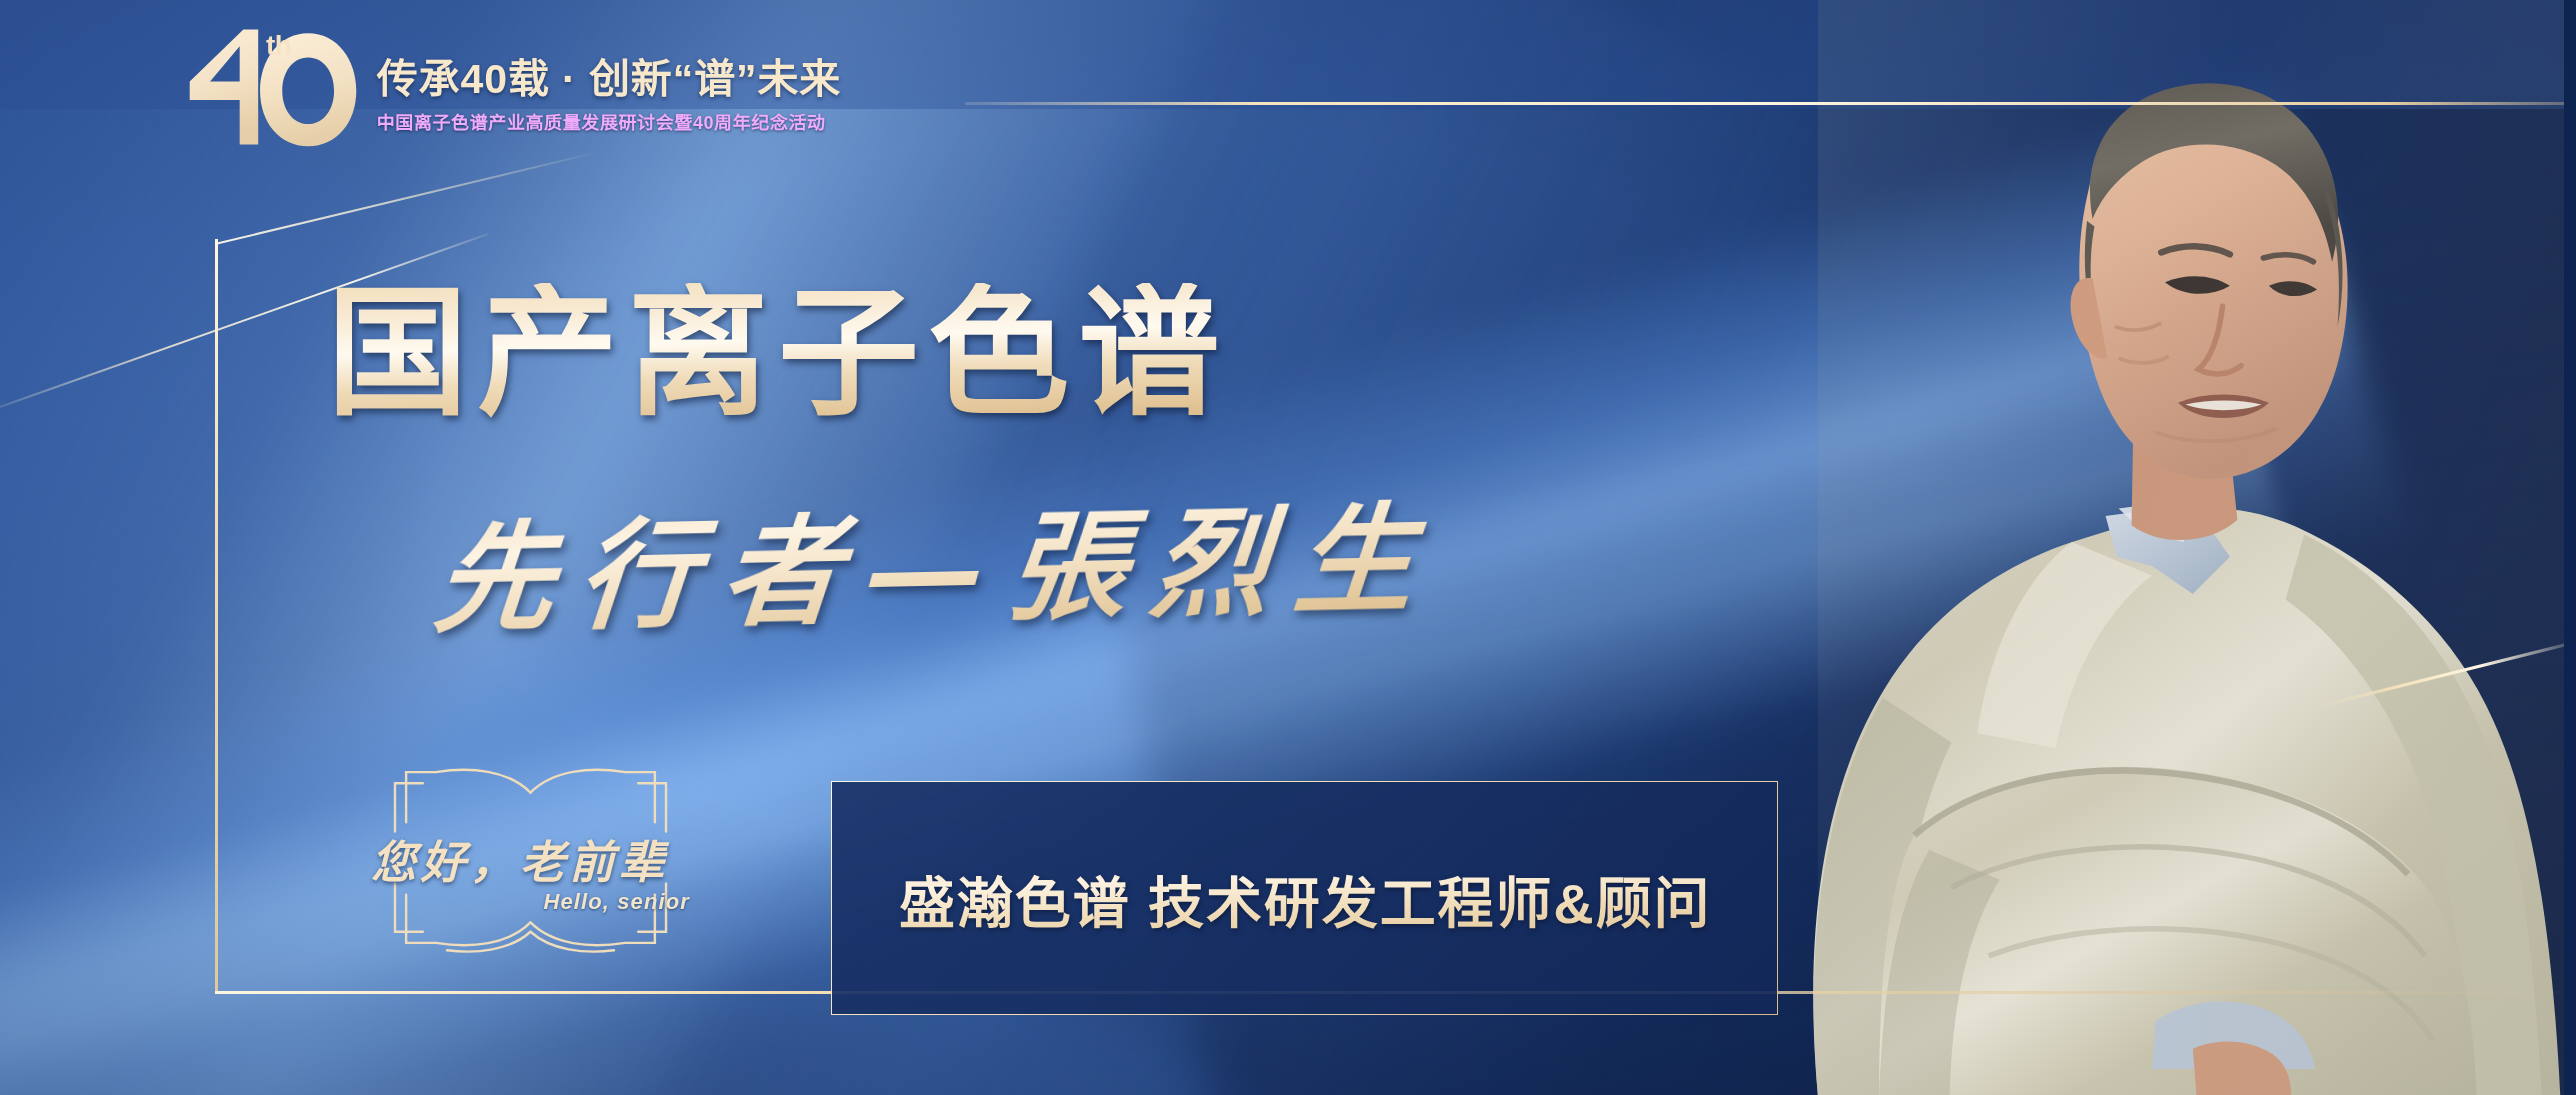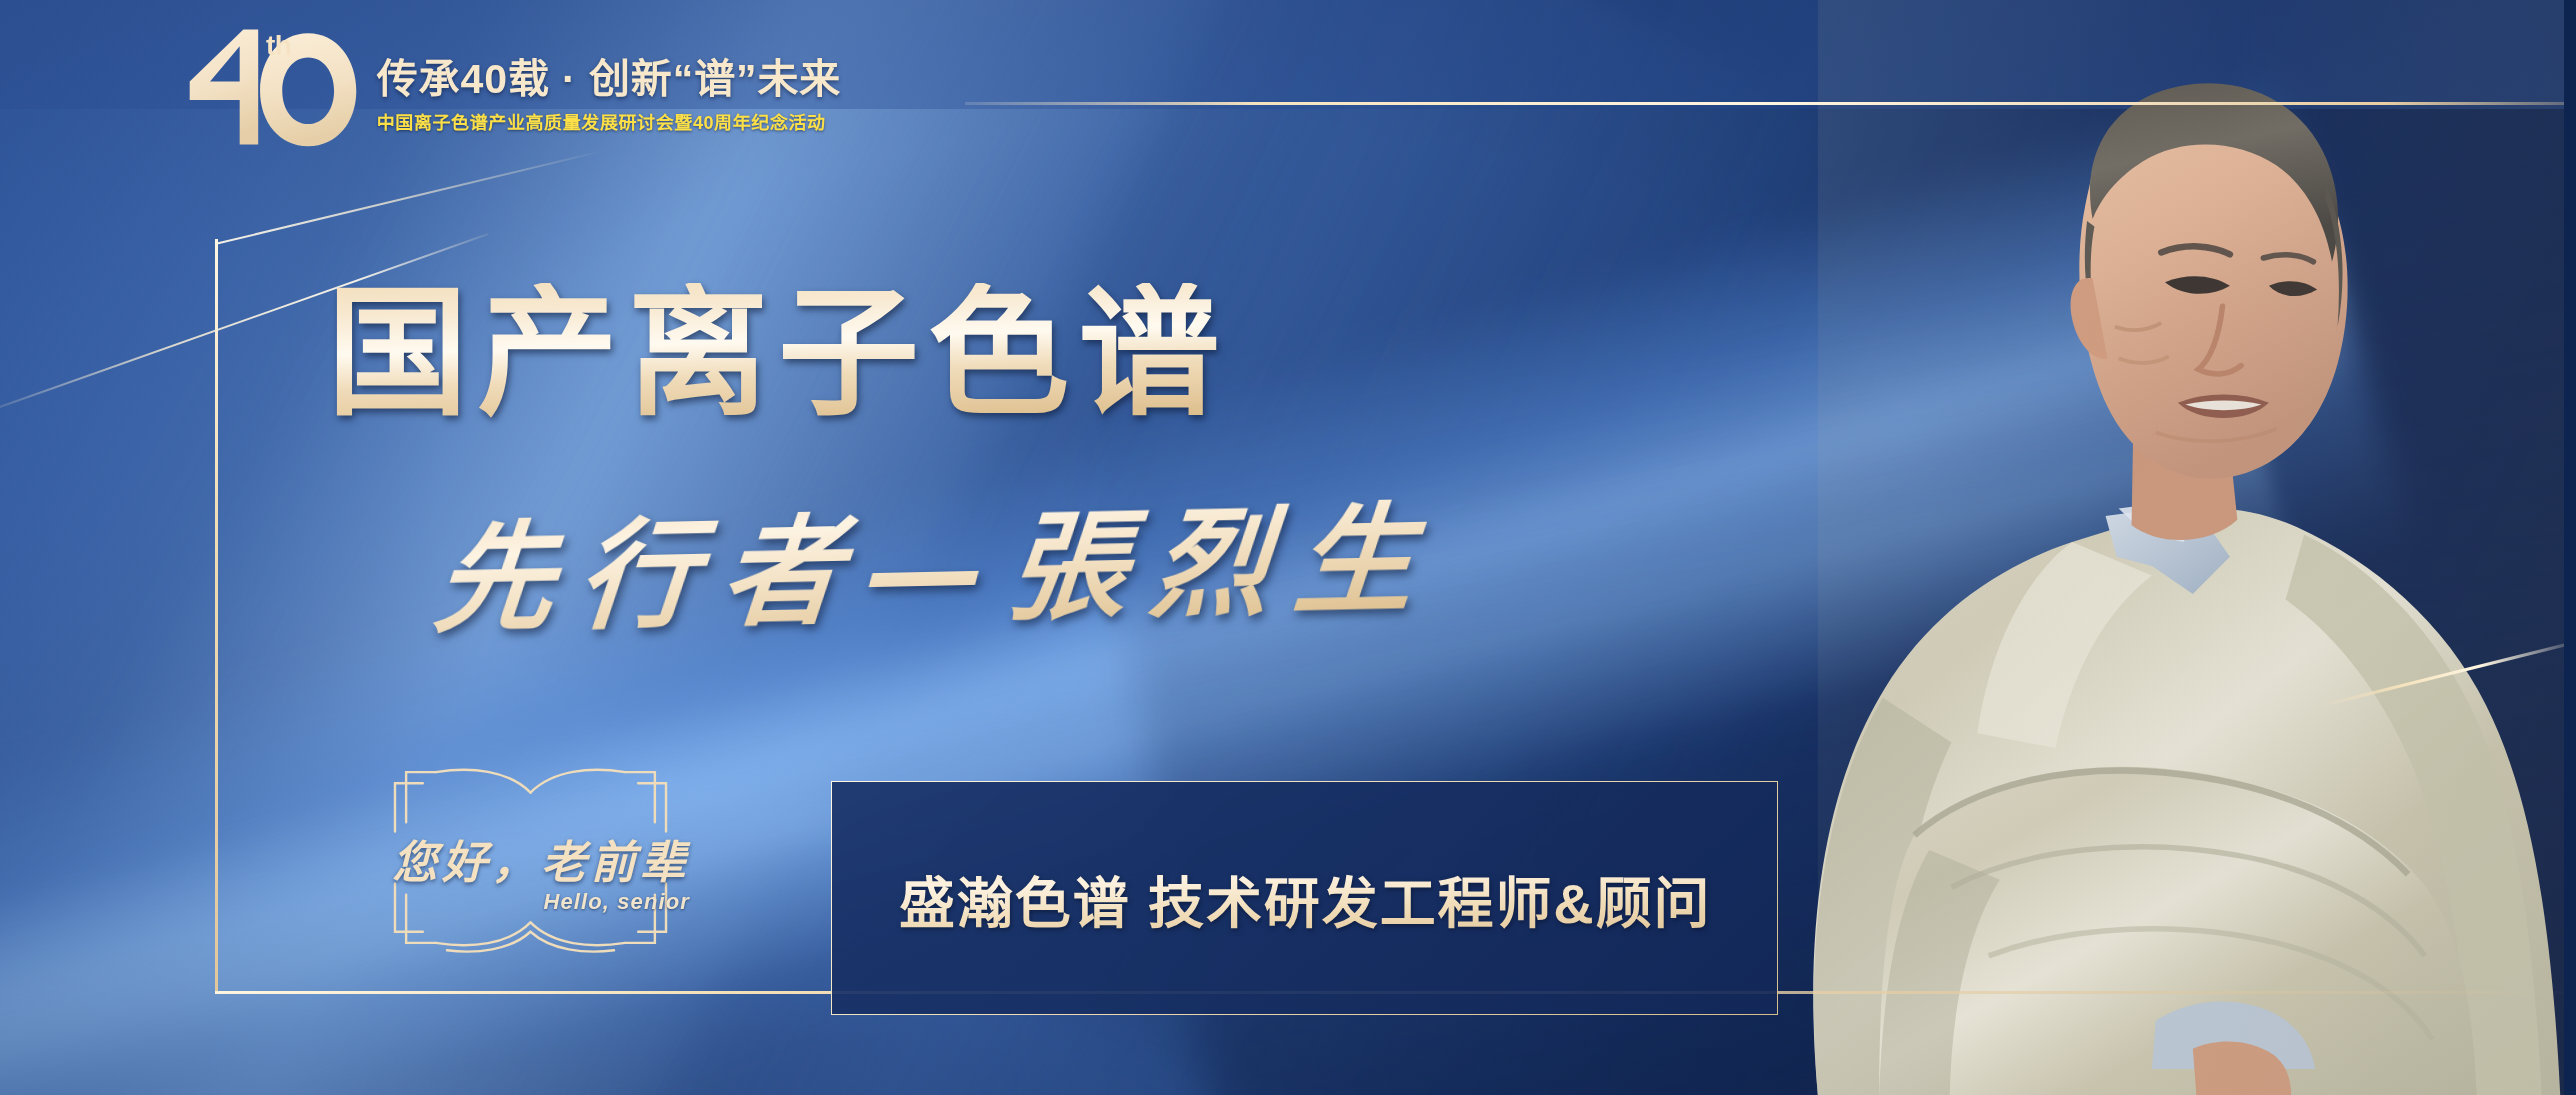--- a/index.html
+++ b/index.html
@@ -249,21 +249,21 @@
     font-weight: 700;
     color: #f7e7cb;
     letter-spacing: 0.9px;
     line-height: 1.08;
     text-shadow: 0 1.9px 4.6px rgba(8,22,52,0.55);
     white-space: nowrap;
   }
   .logo-subline {
     font-size: 18px;
     font-weight: 700;
-    color: #fde047;
+    color: #f0abfc;
     letter-spacing: 0.6px;
     line-height: 1.1;
     text-shadow: 0 0.9px 2.8px rgba(8,22,52,0.6);
     white-space: nowrap;
   }
 
   
   .headline {
     position: absolute;
     left: 327px; top: 283px;
@@ -315,21 +315,21 @@
   .book-emblem {
     position: absolute;
     left: 369px; top: 759px;
     width: 323px; height: 197px;
   }
   .book-emblem svg { display: block; }
   .emblem-cn {
     position: absolute;
     left: 1.9px; top: 67px;
     width: 319px;
-    text-align: right;
+    text-align: left;
     font-family: "DejaVu Serif", "Liberation Serif", serif;
     font-size: 45px;
     font-weight: 700;
     font-style: italic;
     letter-spacing: 4.6px;
     color: #f3e1c2;
     text-shadow: 0 1.9px 4.6px rgba(8,22,52,0.55);
     white-space: nowrap;
   }
   .emblem-en {

